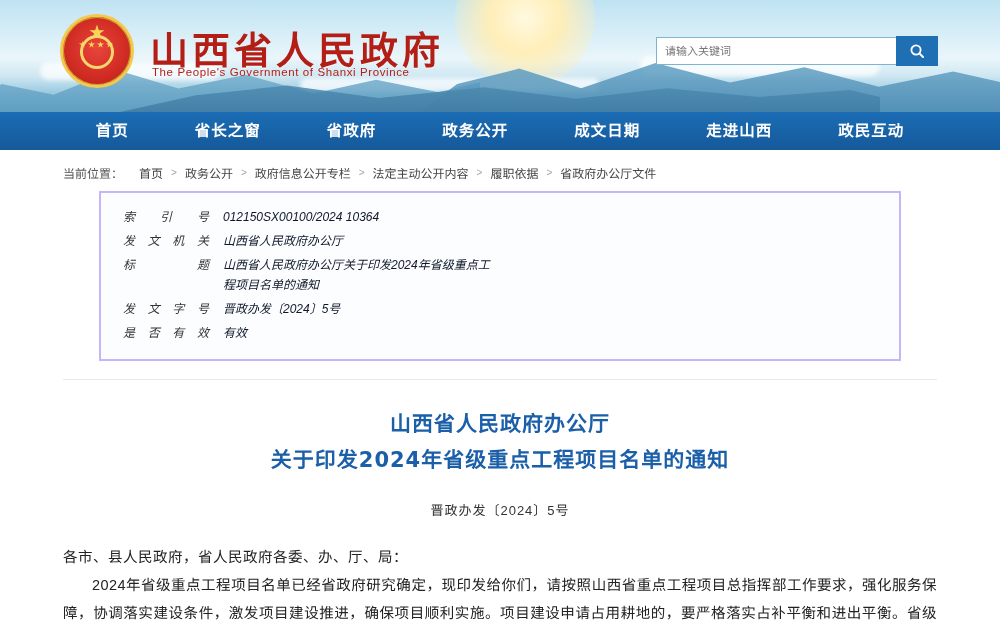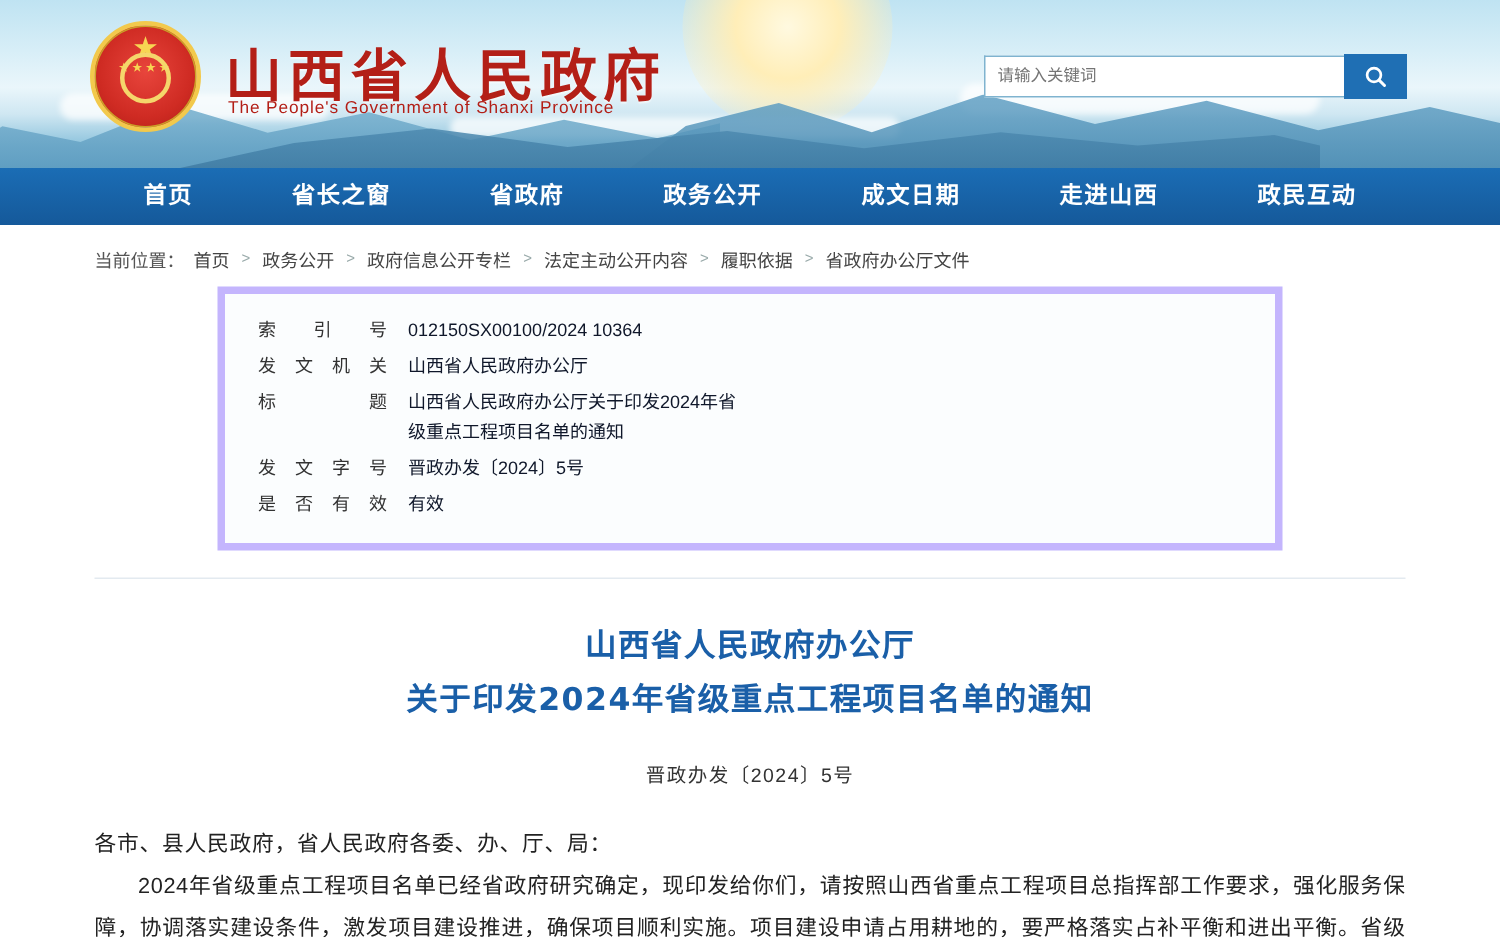--- a/index.html
+++ b/index.html
@@ -150,31 +150,32 @@
   .crumb-wrap {
     width: 1000px;
     background: #ffffff;
     padding: 14px 0 10px 0;
   }
   .crumb {
     width: 874px; margin: 0 auto;
     font-size: 12px; color: #555;
     display: flex; align-items: center; flex-wrap: nowrap;
   }
-  .crumb .label { color: #555; margin-right: 6px; }
+  .crumb .label { color: #555; margin-right: 16px; }
   .crumb a { color: #444; text-decoration: none; cursor: pointer; }
   .crumb .sep { margin: 0 8px; color: #9aa; font-size: 10px; }
 
   
   .meta {
-    width: 710px; margin: 0 auto;
-    border: 5px solid #c4b5fd;
+    width: 802px; margin: 0 auto;
+    border: 2px solid #c4b5fd;
     background: #fbfdfe;
     padding: 12px 22px 14px 22px;
     display: flex;
+    font-style: italic;
   }
   .meta-col { width: 50%; }
   .meta-row {
     display: flex;
     font-size: 12px;
     line-height: 20px;
     padding: 2px 0;
     color: #333;
   }
   .meta-key {

